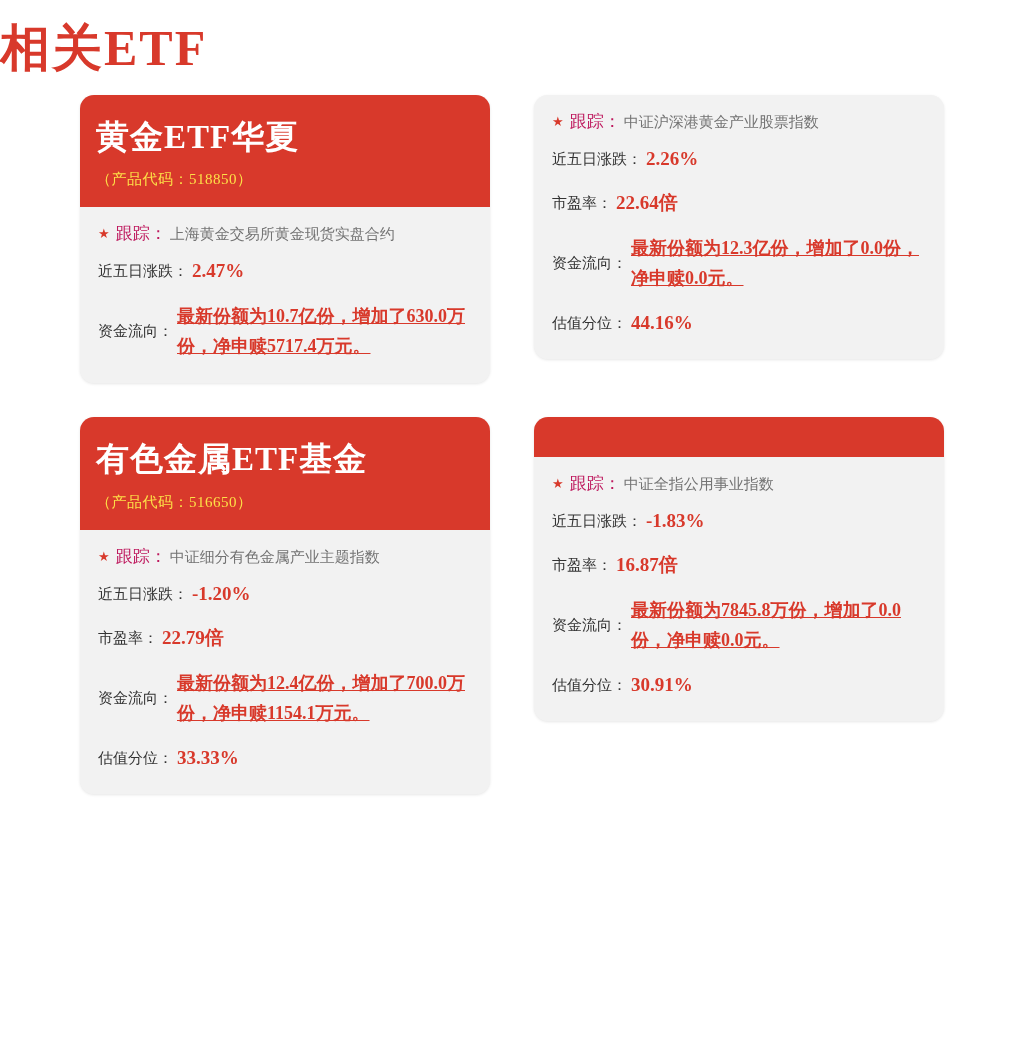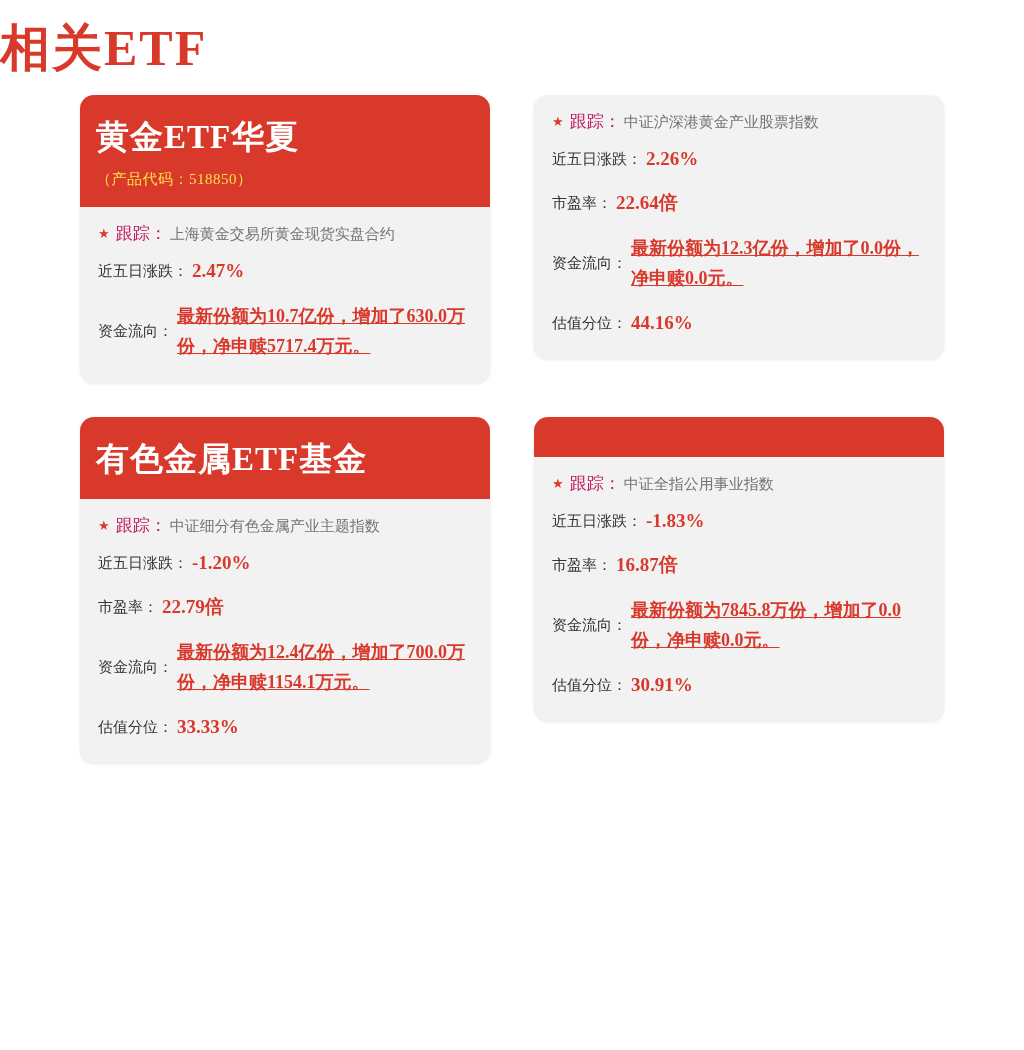--- a/index.html
+++ b/index.html
@@ -174,20 +174,21 @@
           </div>
           <div class="metric-row">
             <span class="metric-label">估值分位：</span>
             <span class="metric-value">44.16%</span>
           </div>
         </div>
       </div>
       <div class="card">
         <div class="card-header">
           <div class="card-title">有色金属ETF基金</div>
+          <div class="card-code">（产品代码：516650）</div>
         </div>
         <div class="card-body">
           <div class="track-row">
             <span class="star-icon">★</span>
             <span class="track-label">跟踪：</span>
             <span class="track-value">中证细分有色金属产业主题指数</span>
           </div>
           <div class="metric-row">
             <span class="metric-label">近五日涨跌：</span>
             <span class="metric-value">-1.20%</span>

